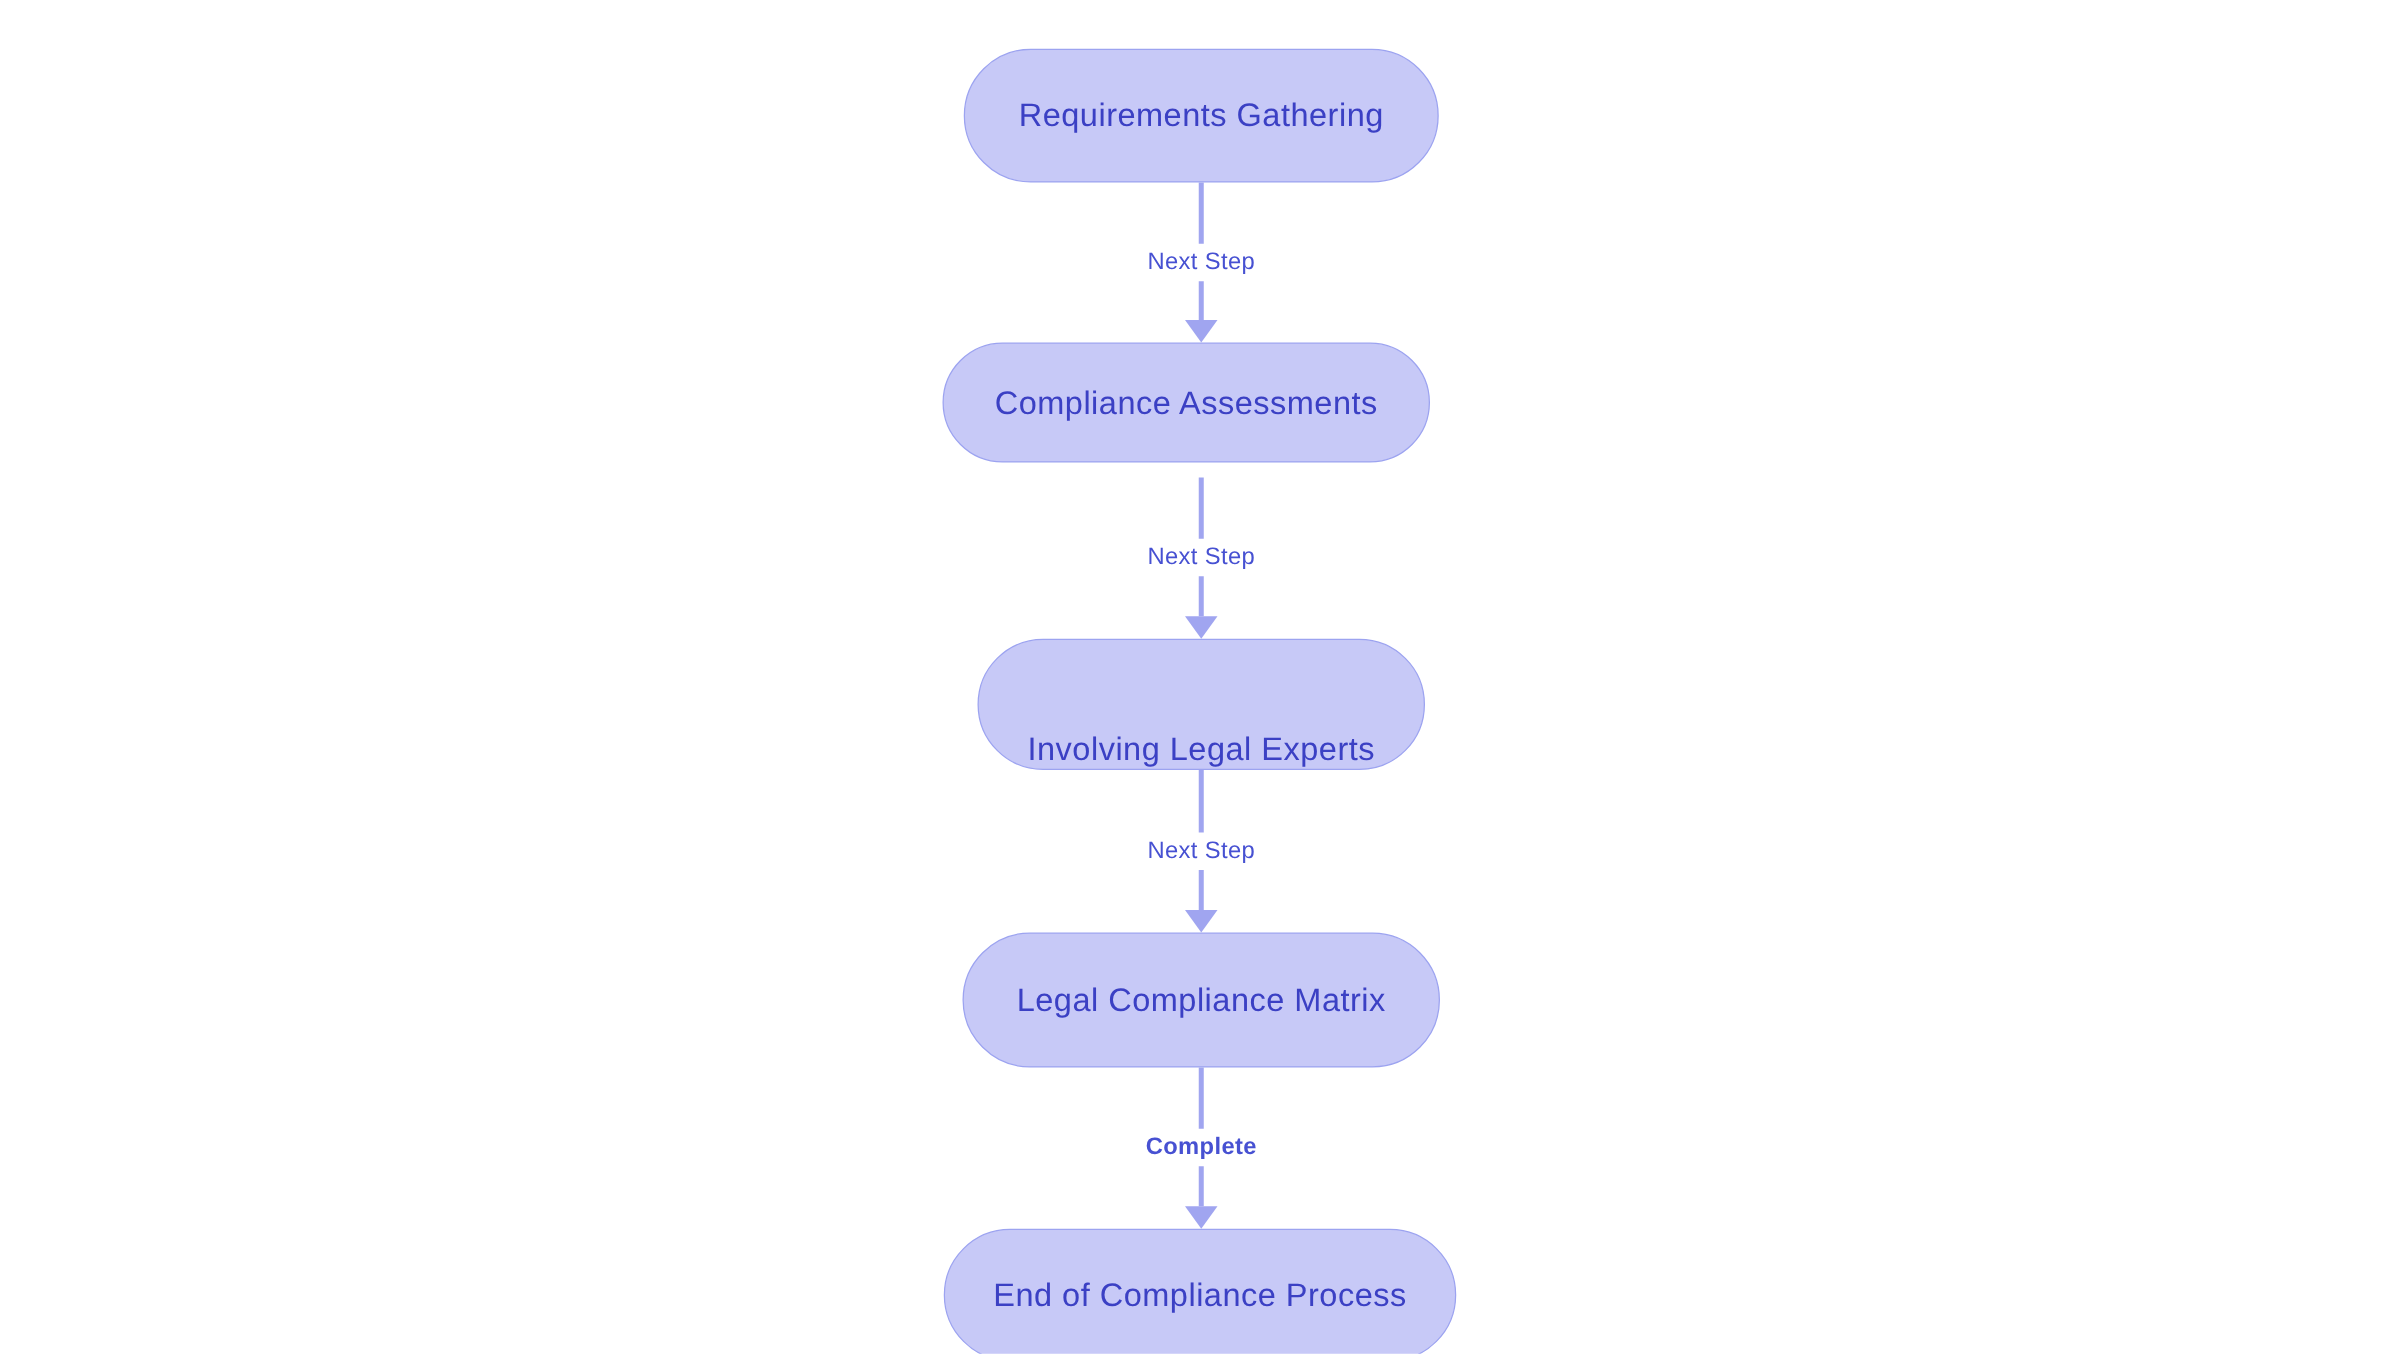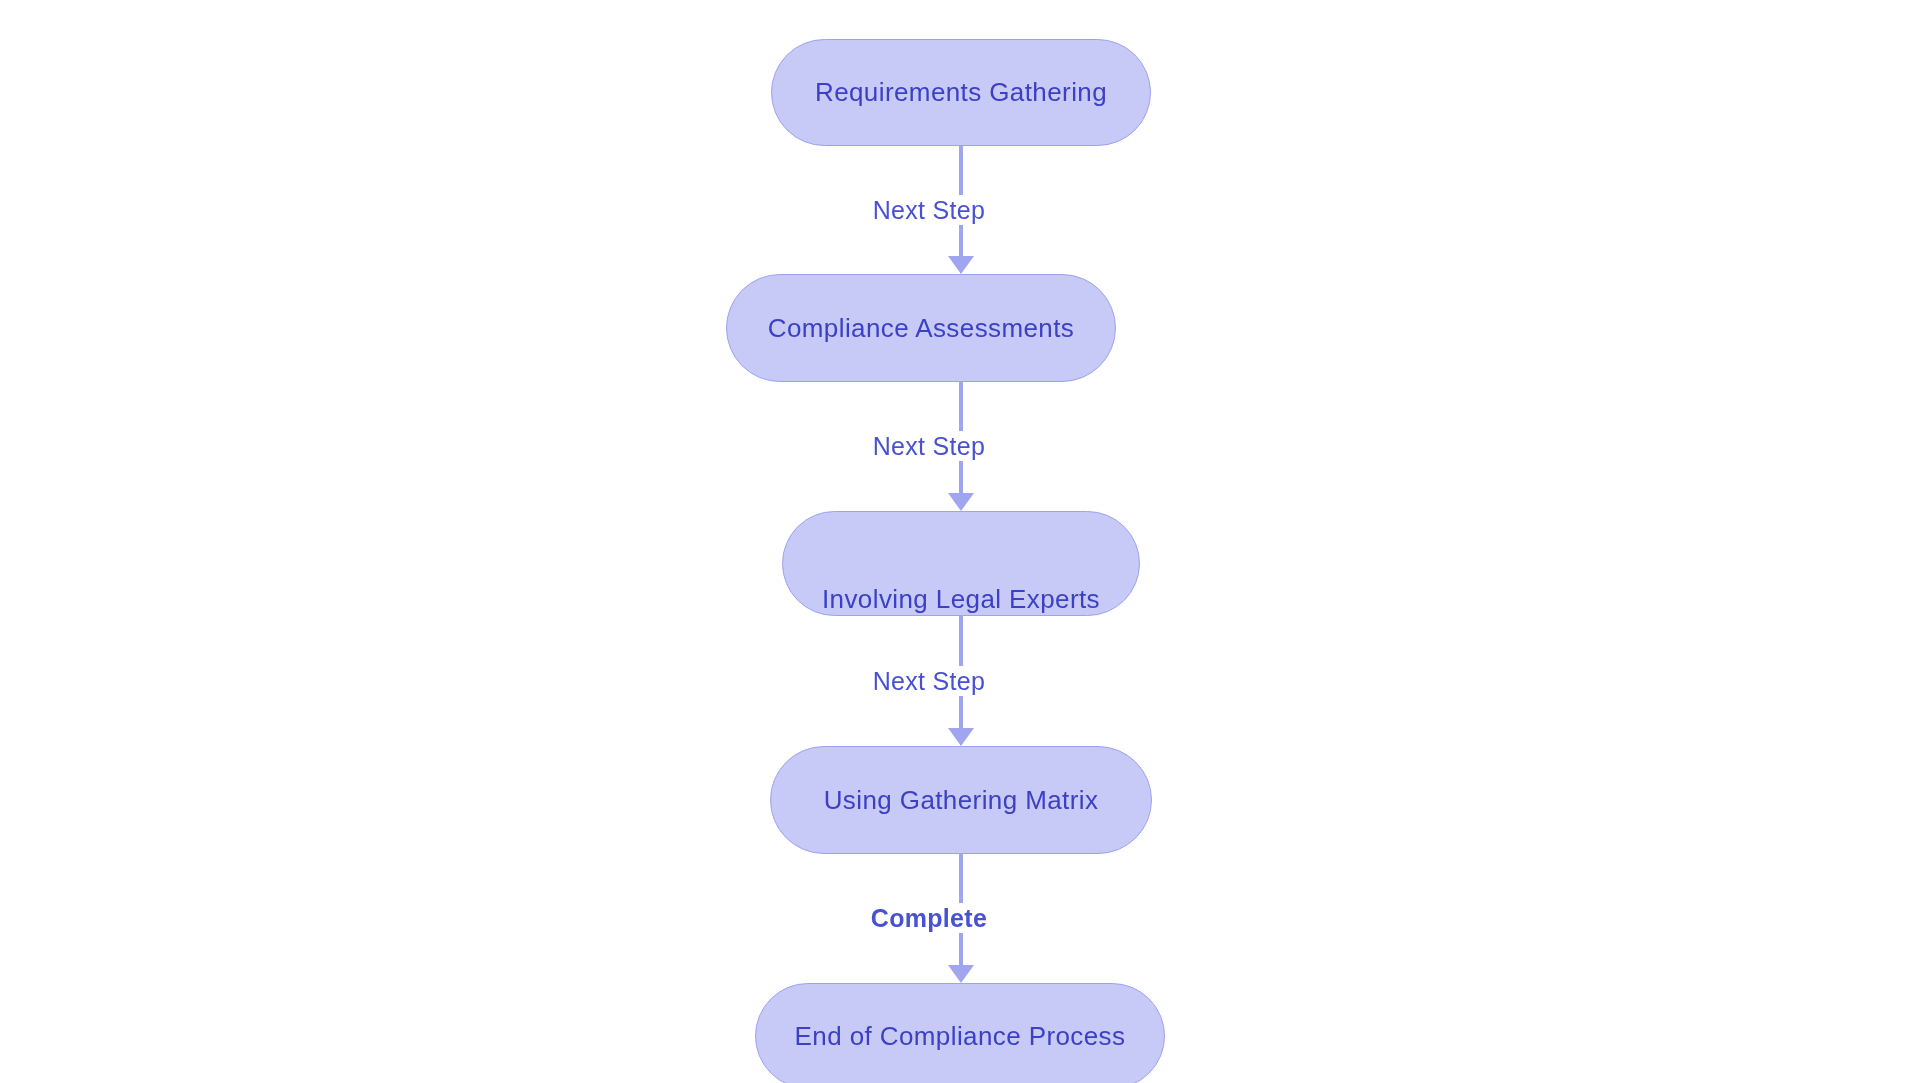--- a/index.html
+++ b/index.html
@@ -25,21 +25,21 @@
     box-sizing: border-box;
     background: var(--node-fill, #c7c9f7);
     border: 1.5px solid var(--node-border, #9ca3f0);
     border-radius: 56px;
     color: var(--node-text, #3b40c4);
     font-size: 26px;
     letter-spacing: 0.4px;
     white-space: nowrap;
   }
   .n1 { top: 15px;  left: 771px; width: 380px; height: 107px; }
-  .n2 { top: 250px; left: 726px; width: 390px; height: 108px; }
+  .n2 { top: 250px; left: 754px; width: 390px; height: 96px; }
   .n3 { top: 487px; left: 782px; width: 358px; height: 105px; align-items: flex-end; }
   .n4 { top: 722px; left: 770px; width: 382px; height: 108px; }
   .n5 { top: 959px; left: 755px; width: 410px; height: 106px; }
 
   .line {
     position: absolute;
     left: 959px;
     width: 4px;
     background: var(--edge-line, #a0a5f0);
   }
@@ -57,26 +57,26 @@
     border-right: 13px solid transparent;
     border-top: 18px solid var(--edge-line, #a0a5f0);
   }
   .e1 .arrowhead { top: 232px; }
   .e2 .arrowhead { top: 469px; }
   .e3 .arrowhead { top: 704px; }
   .e4 .arrowhead { top: 941px; }
 
   .edge-label {
     position: absolute;
-    left: 929px;
+    left: 961px;
     transform: translateX(-50%);
     background: var(--background, #ffffff);
     padding: 0 6px;
     color: var(--edge-label-text, #4751d2);
-    font-size: 25px;
+    font-size: 19px;
     line-height: 30px;
     letter-spacing: 0.3px;
     white-space: nowrap;
   }
   .e1 .edge-label { top: 171px; }
   .e2 .edge-label { top: 407px; }
   .e3 .edge-label { top: 642px; }
   .e4 .edge-label { top: 879px; font-weight: bold; }
 </style>
 </head>
@@ -108,21 +108,21 @@
     <span>Involving Legal Experts</span>
   </div>
 
   <div class="edge e3">
     <div class="line"></div>
     <div class="arrowhead"></div>
     <div class="edge-label">Next Step</div>
   </div>
 
   <div class="node n4">
-    <span>Using Gathering Matrix</span>
+    <span>Legal Compliance Matrix</span>
   </div>
 
   <div class="edge e4">
     <div class="line"></div>
     <div class="arrowhead"></div>
     <div class="edge-label">Complete</div>
   </div>
 
   <div class="node n5">
     <span>End of Compliance Process</span>

